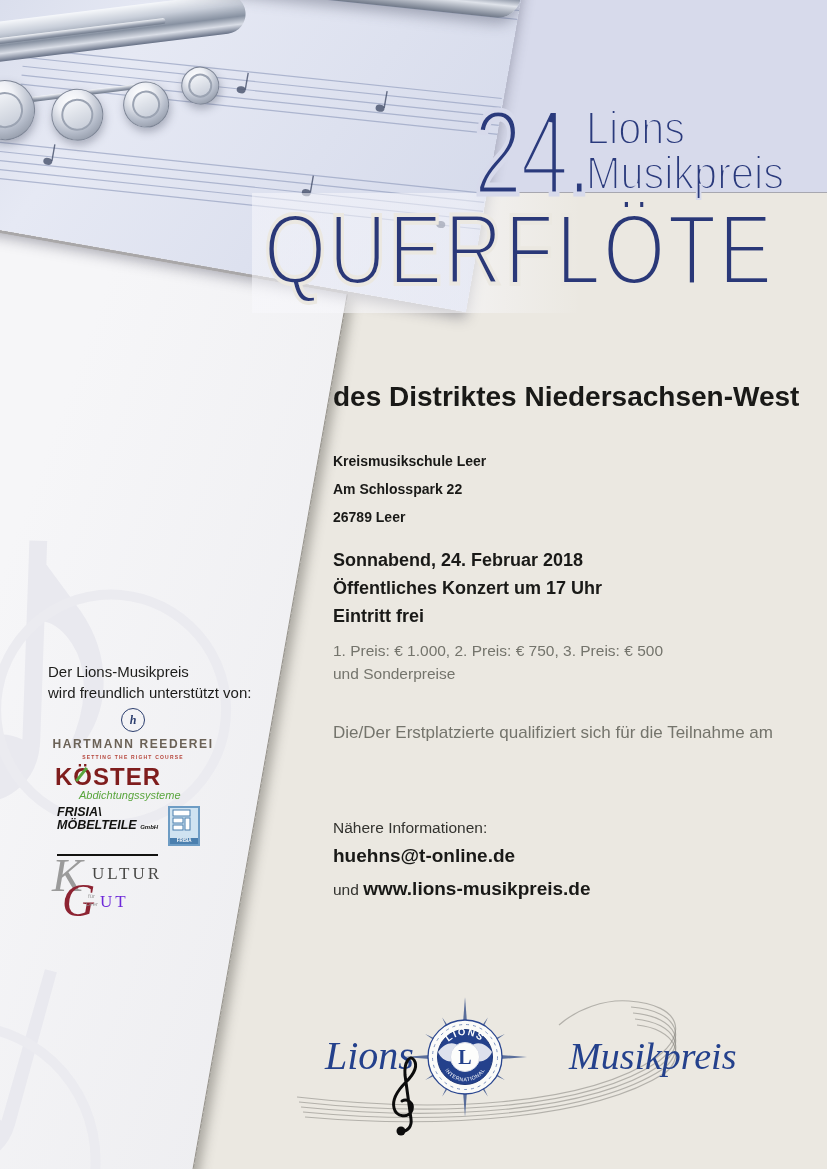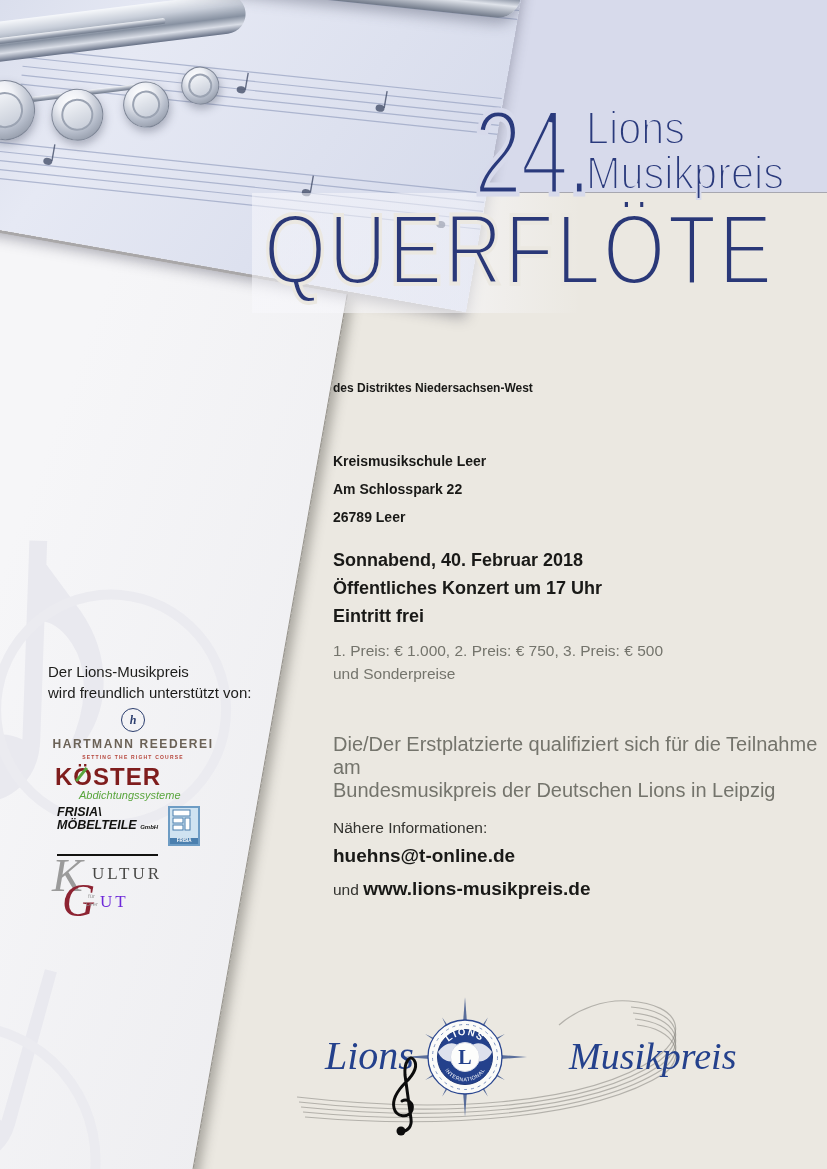--- a/index.html
+++ b/index.html
@@ -40,25 +40,25 @@
     font-size:120px;line-height:1;font-weight:400;letter-spacing:-2px;
     -webkit-text-stroke:5px #d7daeb;transform:scaleX(.72);transform-origin:left top;}
   .t-brand{position:absolute;left:586px;z-index:5;color:#2a3a7c;font-size:46px;line-height:1;
     -webkit-text-stroke:2px #d7daeb;transform:scaleX(.9);transform-origin:left top;}
   .t-brand.l1{top:105px;} .t-brand.l2{top:150px;}
   .t-instrument{position:absolute;left:264px;top:199px;z-index:5;color:#2a3878;
     font-size:100px;line-height:1;letter-spacing:3px;
     -webkit-text-stroke:4px #ebe8e1;transform:scaleX(.8);transform-origin:left top;}
   
   .main{position:absolute;left:333px;z-index:5;color:#191917;}
-  .district{top:381px;font-size:12px;font-weight:bold;}
+  .district{top:381px;font-size:28px;font-weight:bold;}
   .venue{top:447px;font-size:14px;font-weight:bold;line-height:28px;}
   .event{top:546px;font-size:18px;font-weight:bold;line-height:28px;}
   .prizes{top:639px;font-size:15.5px;color:#74746c;line-height:23px;}
-  .qualification{top:721px;font-size:20px;color:#74746c;line-height:23px;margin-top:12px;}
+  .qualification{top:721px;font-size:17px;color:#74746c;line-height:23px;}
   .info-label{top:819px;font-size:15.5px;color:#33332f;}
   .email{top:845px;font-size:19px;font-weight:bold;}
   .website-line{top:878px;font-size:15.5px;color:#33332f;}
   .website-line b{font-size:19px;color:#191917;}
   
   .sp-intro{position:absolute;left:48px;top:661px;z-index:5;font-size:15px;color:#1d1d1b;line-height:21px;}
   .sp-hartmann{position:absolute;left:48px;top:708px;width:170px;text-align:center;z-index:5;}
   .hm-circle{width:22px;height:22px;margin:0 auto;border:1.5px solid #2c3e6e;border-radius:50%;
     display:flex;align-items:center;justify-content:center;
     font-family:"Liberation Serif",serif;font-style:italic;font-weight:bold;font-size:12px;color:#2c3e6e;}
@@ -195,31 +195,30 @@
   <div class="t-brand l2">Musikpreis</div>
   <div class="t-instrument">QUERFLÖTE</div>
 
   <div class="main district">des Distriktes Niedersachsen-West</div>
   <div class="main venue">
     <div>Kreismusikschule Leer</div>
     <div>Am Schlosspark 22</div>
     <div>26789 Leer</div>
   </div>
   <div class="main event">
-    <div>Sonnabend, 40. Februar 2018</div>
+    <div>Sonnabend, 24. Februar 2018</div>
     <div>Öffentliches Konzert um 17 Uhr</div>
     <div>Eintritt frei</div>
   </div>
   <div class="main prizes">
     <div>1. Preis: € 1.000, 2. Preis: € 750, 3. Preis: € 500</div>
     <div>und Sonderpreise</div>
   </div>
   <div class="main qualification">
     <div>Die/Der Erstplatzierte qualifiziert sich für die Teilnahme am</div>
-    <div>Bundesmusikpreis der Deutschen Lions in Leipzig</div>
   </div>
   <div class="main info-label">Nähere Informationen:</div>
   <div class="main email">huehns@t-online.de</div>
   <div class="main website-line">
     <span>und</span>
     <b>www.lions-musikpreis.de</b>
   </div>
 
   <div class="sp-intro">
     <div>Der Lions-Musikpreis</div>

